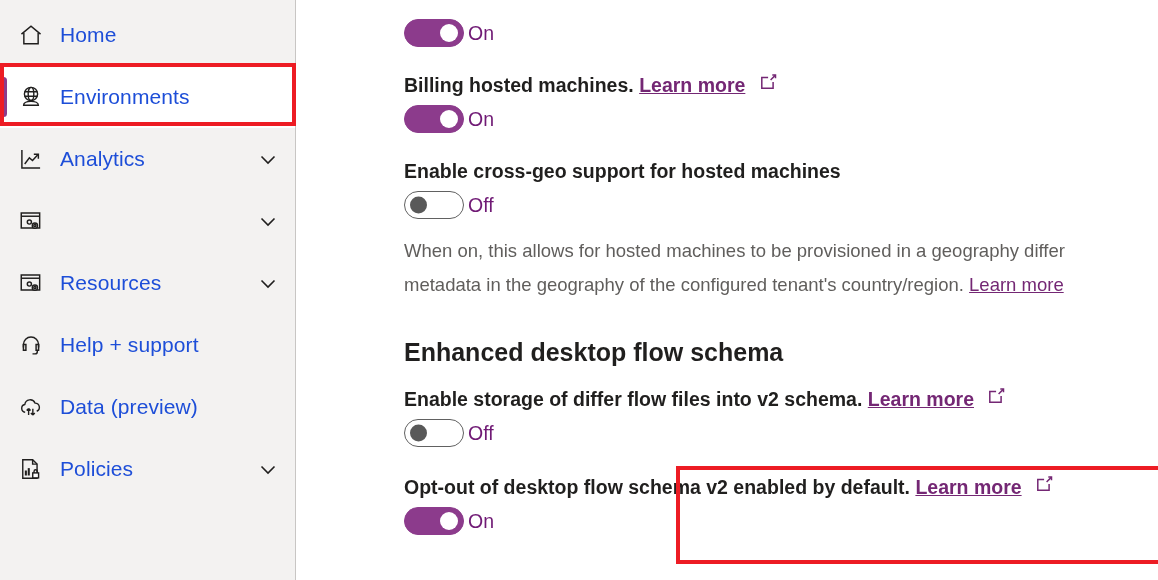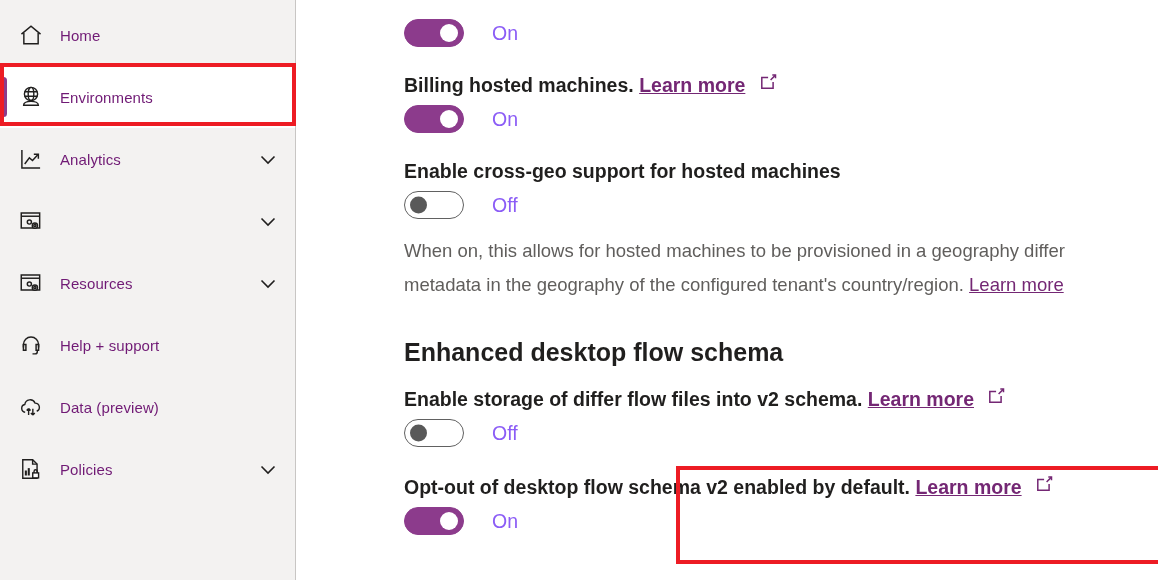--- a/index.html
+++ b/index.html
@@ -40,22 +40,22 @@
   }
   .nav-item .ico {
     flex: 0 0 30px;
     width: 30px; height: 30px;
     display: flex; align-items: center; justify-content: center;
     color: #201f1e;
     margin-right: 14px;
   }
   .nav-item .ico svg { display: block; }
   .nav-label {
-    font-size: 15px;
-    color: #701a75;
+    font-size: 21px;
+    color: #1d4ed8;
     white-space: nowrap;
     letter-spacing: 0.1px;
     text-align: center;
   }
   .nav-item.active {
     background: #ffffff;
   }
   .nav-item.active .nav-label { font-weight: 400; }
   .nav-item.active .sel-bar {
     position: absolute;
@@ -147,22 +147,22 @@
     width: 18px; height: 18px;
     background: #ffffff;
   }
   .switch.off .knob {
     left: 5px;
     width: 17px; height: 17px;
     background: #595959;
   }
   .switch-text {
     font-size: 19.5px;
-    color: #8b5cf6;
-    margin-left: 28px;
+    color: #701a75;
+    margin-left: 4px;
     white-space: nowrap;
   }
 
   .para {
     font-size: 18.5px;
     color: #605e5c;
     line-height: 34px;
     white-space: nowrap;
   }
   .para .lnk {

